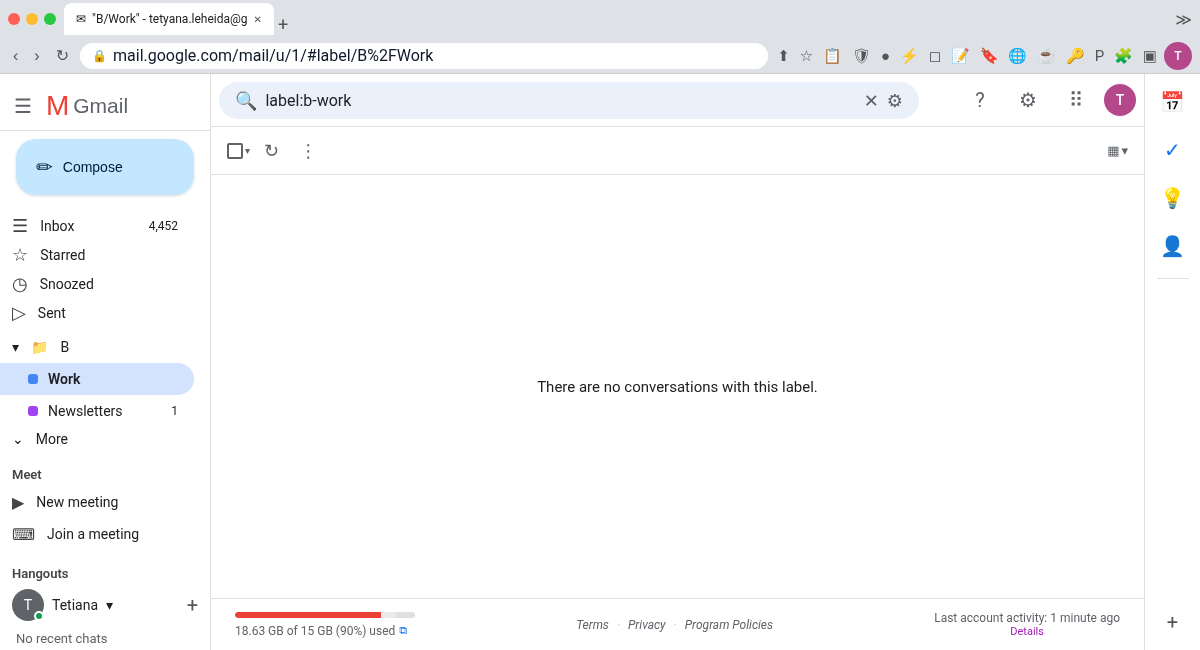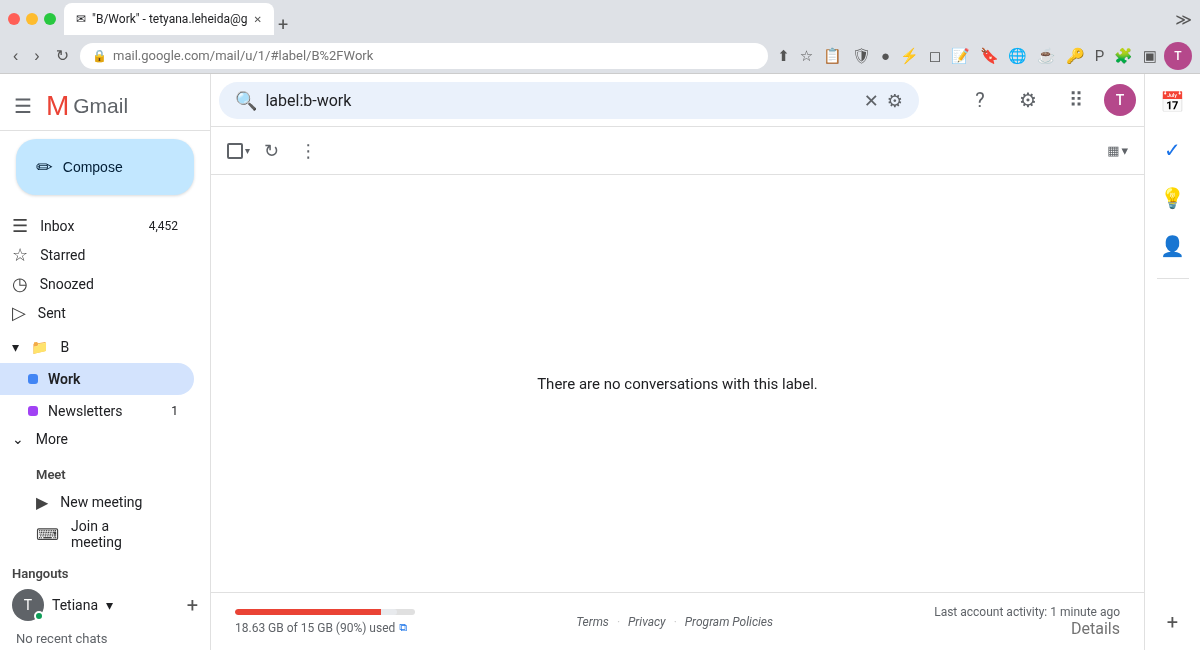--- a/index.html
+++ b/index.html
@@ -17,21 +17,21 @@
     .tab-close { margin-left: auto; font-size: 10px; color: #555; cursor: pointer; }
     .tab-new { font-size: 18px; color: #555; cursor: pointer; padding: 0 4px; }
     .browser-tab-bar { display: flex; align-items: flex-end; flex: 1; }
     .tab-more { margin-left: auto; font-size: 16px; color: #555; }
 
     
     .address-bar-row { background: #dee1e6; height: 36px; display: flex; align-items: center; padding: 0 8px; gap: 6px; border-bottom: 1px solid #ccc; }
     .nav-btn { background: none; border: none; cursor: pointer; color: #555; font-size: 16px; padding: 2px 5px; border-radius: 50%; }
     .address-input { flex: 1; background: #fff; border: none; border-radius: 20px; padding: 4px 12px; font-size: 13px; height: 26px; display: flex; align-items: center; gap: 6px; }
     .address-lock { font-size: 12px; color: #555; }
-    .address-text { font-size: 13px; color: #737373; }
+    .address-text { font-size: 16px; color: #0f172a; }
     .toolbar-icons { display: flex; gap: 4px; align-items: center; }
     .toolbar-icon { font-size: 15px; color: #555; cursor: pointer; padding: 3px; }
 
     
     .app-layout { display: flex; height: calc(650px - 74px); background: #fff; }
 
     
     .sidebar { width: 210px; min-width: 210px; background: #fff; overflow-y: auto; padding: 8px 0; display: flex; flex-direction: column; }
     .compose-btn { margin: 8px 16px 16px; background: #c2e7ff; border: none; border-radius: 20px; padding: 16px 20px; font-size: 14px; font-weight: 500; cursor: pointer; display: flex; align-items: center; gap: 10px; color: #001d35; box-shadow: 0 1px 3px rgba(0,0,0,0.15); }
     .compose-icon { font-size: 20px; }
@@ -42,21 +42,21 @@
     .label-section { margin-top: 4px; }
     .label-parent { display: flex; align-items: center; padding: 4px 16px 4px 12px; height: 32px; cursor: pointer; gap: 12px; font-size: 14px; color: #202124; }
     .label-child { display: flex; align-items: center; padding: 4px 16px 4px 28px; height: 32px; cursor: pointer; border-radius: 0 20px 20px 0; margin-right: 16px; gap: 10px; font-size: 14px; color: #202124; }
     .label-child.active { background: #d3e3fd; font-weight: 600; }
     .label-dot { width: 10px; height: 10px; border-radius: 3px; }
     .label-dot-blue { background: #4285f4; }
     .label-dot-purple { background: #a142f4; }
     .more-item { display: flex; align-items: center; padding: 4px 16px 4px 12px; height: 32px; cursor: pointer; gap: 12px; font-size: 14px; color: #202124; }
 
     
-    .meet-section { padding: 12px 16px 4px; margin-left: 8px; }
+    .meet-section { padding: 12px 0 4px; }
     .section-title { font-size: 13px; font-weight: 600; color: #444; padding: 4px 16px 4px 12px; }
     .meet-item { display: flex; align-items: center; padding: 4px 16px 4px 12px; height: 32px; cursor: pointer; gap: 12px; font-size: 14px; color: #202124; border-radius: 0 20px 20px 0; margin-right: 16px; }
     .meet-icon { font-size: 16px; color: #444; }
 
     
     .hangouts-section { padding: 8px 0; }
     .hangouts-header { display: flex; align-items: center; padding: 4px 12px; gap: 8px; }
     .hangouts-avatar { width: 32px; height: 32px; border-radius: 50%; background: #5f6368; display: flex; align-items: center; justify-content: center; color: #fff; font-size: 14px; position: relative; }
     .hangouts-status { position: absolute; bottom: 0; right: 0; width: 10px; height: 10px; border-radius: 50%; background: #0f9d58; border: 2px solid #fff; }
     .hangouts-add { margin-left: auto; font-size: 20px; color: #555; cursor: pointer; }
@@ -82,21 +82,21 @@
     .footer { padding: 12px 24px; display: flex; align-items: center; justify-content: space-between; border-top: 1px solid #e0e0e0; background: #fff; }
     .storage-section { display: flex; flex-direction: column; gap: 6px; }
     .storage-bar-container { width: 180px; height: 6px; background: #e0e0e0; border-radius: 3px; overflow: hidden; }
     .storage-bar { height: 100%; background: linear-gradient(to right, #ea4335 0%, #ea4335 90%, #e8eaed 90%); border-radius: 3px; }
     .storage-text { font-size: 12px; color: #5f6368; display: flex; align-items: center; gap: 4px; }
     .storage-link { font-size: 11px; color: #1a73e8; cursor: pointer; }
     .footer-links { display: flex; gap: 8px; font-size: 12px; color: #5f6368; align-items: center; }
     .footer-link { cursor: pointer; font-style: italic; }
     .footer-sep { color: #ccc; }
     .last-activity { font-size: 12px; color: #5f6368; text-align: right; }
-    .details-link { font-size: 16px; color: #737373; cursor: pointer; text-align: right; display: block; }
+    .details-link { font-size: 11px; color: #a21caf; cursor: pointer; text-align: center; display: block; }
 
     
     .right-panel { width: 56px; background: #fff; border-left: 1px solid #e0e0e0; display: flex; flex-direction: column; align-items: center; padding: 8px 0; gap: 8px; }
     .right-panel-icon { width: 40px; height: 40px; display: flex; align-items: center; justify-content: center; cursor: pointer; border-radius: 50%; font-size: 20px; color: #555; }
     .right-panel-icon.active { color: #1a73e8; }
     .right-panel-divider { width: 32px; border-top: 1px solid #e0e0e0; margin: 4px 0; }
     .right-panel-add { font-size: 20px; color: #555; cursor: pointer; margin-top: auto; }
 
     
     .gmail-header { display: flex; align-items: center; background: #fff; padding: 6px 8px; gap: 8px; border-bottom: 1px solid #e0e0e0; }

